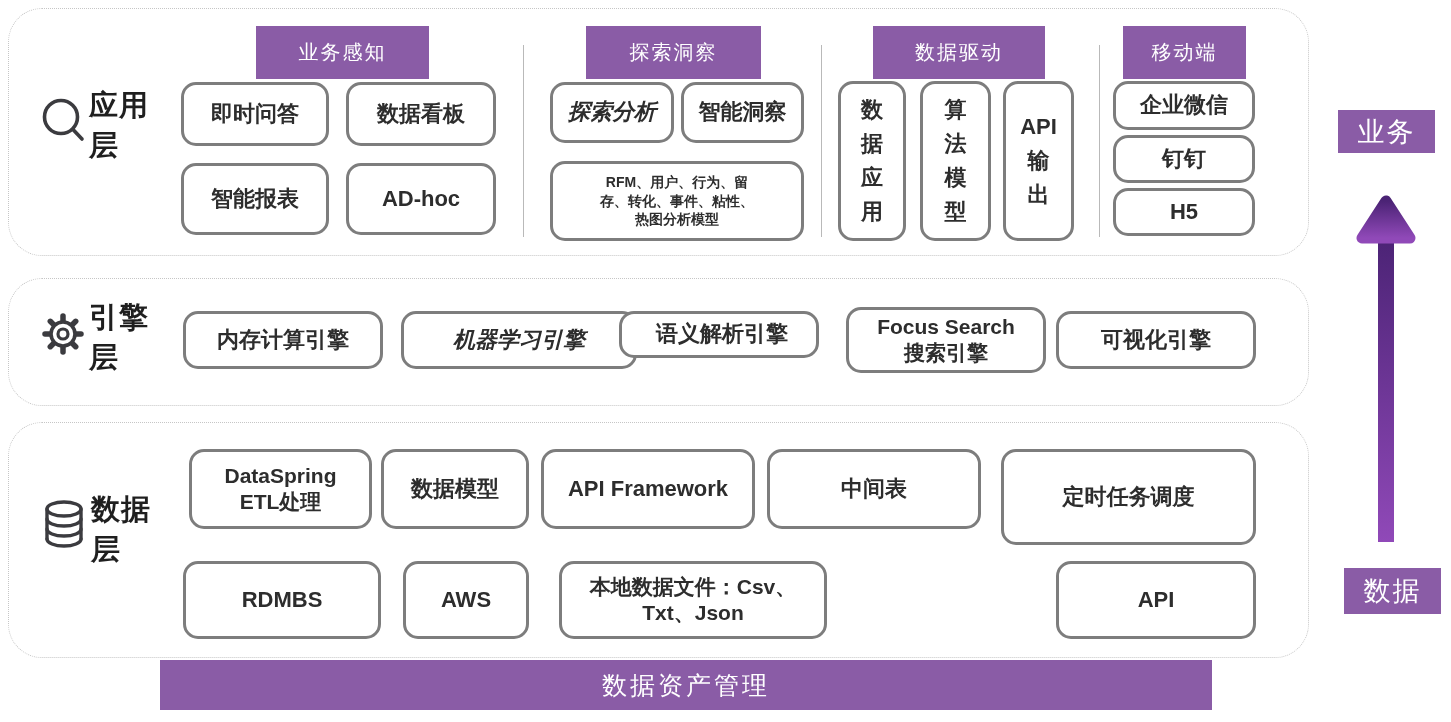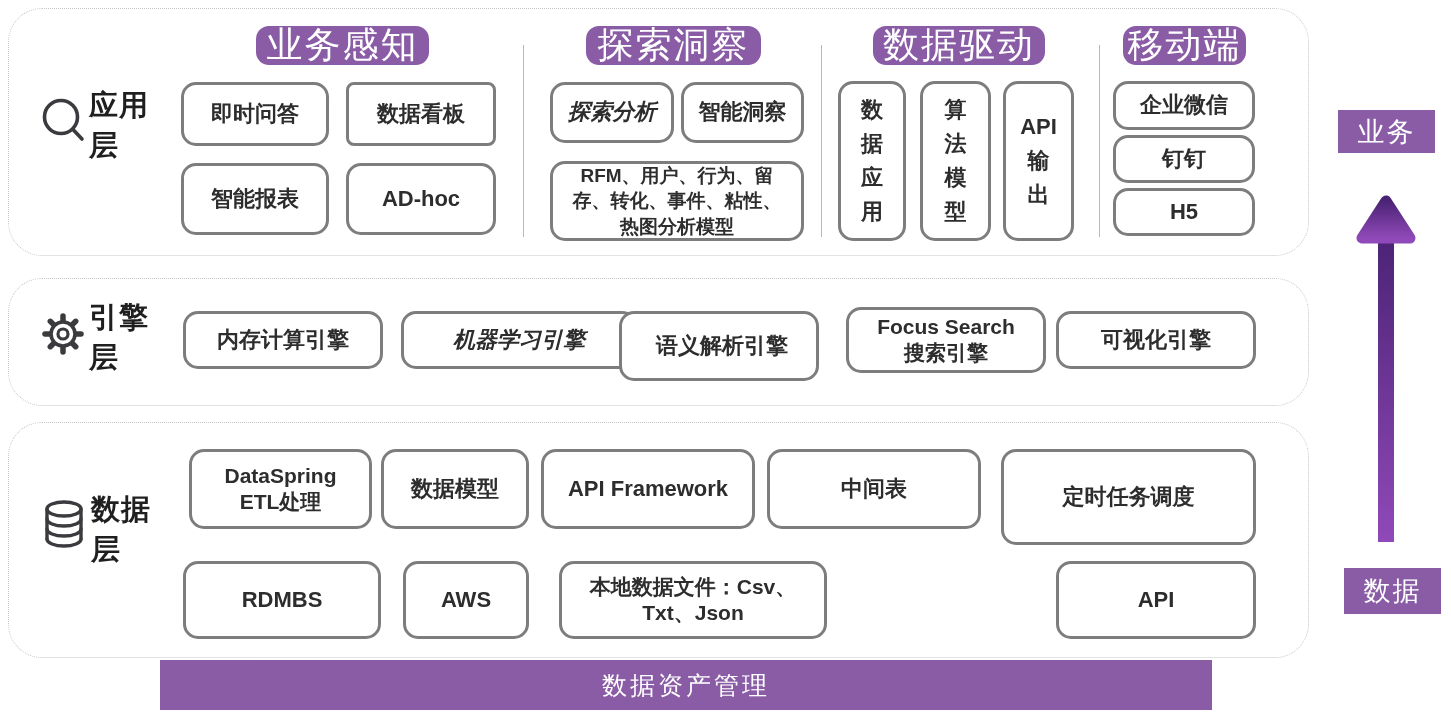--- a/index.html
+++ b/index.html
@@ -5,26 +5,26 @@
   * { margin:0; padding:0; box-sizing:border-box; }
   html,body { background:#ffffff; }
   body { font-family:"Liberation Sans","DejaVu Sans",sans-serif; }
   .canvas { position:relative; width:1451px; height:722px; background:#fff; overflow:hidden; }
 
   .layer-panel { position:absolute; border:1px dotted #c6c6c6; border-radius:34px; background:#fff; }
 
   .layer-label { position:absolute; display:flex; flex-direction:row; align-items:center; width:134px; color:#1f1f1f; }
   .layer-label .caption { font-size:29px; font-weight:bold; margin-top:5px; letter-spacing:1px; }
 
-  .grp-header { position:absolute; height:39px; background:#8a5ca6; color:#ffffff; display:flex; align-items:center; justify-content:center; font-size:36px; letter-spacing:2px;border-radius:13px; }
+  .grp-header { position:absolute; height:53px; background:#8a5ca6; color:#ffffff; display:flex; align-items:center; justify-content:center; font-size:20px; letter-spacing:2px; }
 
   .vdiv { position:absolute; width:1px; background:#b9b9b9; }
 
   .node { position:absolute; background:#fff; border:3px solid #7d7d7d; border-radius:15px; display:flex; align-items:center; justify-content:center; text-align:center; font-weight:bold; color:#2d2d2d; font-size:22px; line-height:1.3; white-space:pre-line; padding:2px 6px; }
-  .node.small { font-size:19px; line-height:1.35; }
+  .node.small { font-size:14px; line-height:1.35; }
   .node.two-line { font-size:21px; line-height:1.25;margin-left:8px; }
   .node.vert { line-height:1.55; font-size:22px; }
 
   .side-badge { position:absolute; width:97px; height:43px; background:#8a5ca6; color:#fff; display:flex; align-items:center; justify-content:center; font-size:27px; letter-spacing:2px; }
 
   .footer-bar { position:absolute; left:160px; top:660px; width:1052px; height:50px; background:#8a5ca6; color:#fff; display:flex; align-items:center; justify-content:center; font-size:25px; letter-spacing:3px; }
 
   .arrow-wrap { position:absolute; left:1353px; top:194px; width:66px; height:352px; }
 </style>
 </head>
@@ -47,21 +47,21 @@
     <div class="grp-header" style="left:247px; top:17px; width:173px;">业务感知</div>
     <div class="grp-header" style="left:577px; top:17px; width:175px;">探索洞察</div>
     <div class="grp-header" style="left:864px; top:17px; width:172px;">数据驱动</div>
     <div class="grp-header" style="left:1114px; top:17px; width:123px;">移动端</div>
 
     <div class="vdiv" style="left:514px; top:36px; height:192px;"></div>
     <div class="vdiv" style="left:812px; top:36px; height:192px;"></div>
     <div class="vdiv" style="left:1090px; top:36px; height:192px;"></div>
 
     <div class="node" style="left:172px; top:73px; width:148px; height:64px;">即时问答</div>
-    <div class="node" style="left:337px; top:73px; width:150px; height:64px;border-radius:8px;">数据看板</div>
+    <div class="node" style="left:337px; top:73px; width:150px; height:64px;">数据看板</div>
     <div class="node" style="left:172px; top:154px; width:148px; height:72px;">智能报表</div>
     <div class="node" style="left:337px; top:154px; width:150px; height:72px;">AD-hoc</div>
 
     <div class="node" style="left:541px; top:73px; width:124px; height:61px;font-style:italic;">探索分析</div>
     <div class="node" style="left:672px; top:73px; width:123px; height:61px;">智能洞察</div>
     <div class="node small" style="left:541px; top:152px; width:254px; height:80px;">RFM、用户、行为、留
 存、转化、事件、粘性、
 热图分析模型</div>
 
     <div class="node vert" style="left:829px; top:72px; width:68px; height:160px;">数
@@ -98,21 +98,21 @@
             <circle cx="26" cy="26" r="12" stroke-width="3.6" fill="#fff"></circle>
             <circle cx="26" cy="26" r="5" stroke-width="3.2"></circle>
           </g>
         </svg>
       </span>
       <span class="caption">引擎层</span>
     </div>
 
     <div class="node" style="left:174px; top:32px; width:200px; height:58px;">内存计算引擎</div>
     <div class="node" style="left:392px; top:32px; width:236px; height:58px;font-style:italic;">机器学习引擎</div>
-    <div class="node" style="left:610px; top:32px; width:200px; height:70px;padding-left:12px;">语义解析引擎</div>
+    <div class="node" style="left:610px; top:32px; width:200px; height:47px;padding-left:12px;">语义解析引擎</div>
     <div class="node two-line" style="left:829px; top:28px; width:200px; height:66px;">Focus Search
 搜索引擎</div>
     <div class="node" style="left:1047px; top:32px; width:200px; height:58px;">可视化引擎</div>
   </div>
 
   <div class="layer-panel" style="left:8px; top:422px; width:1301px; height:236px;">
 
     <div class="layer-label" style="left:28px; top:62px;">
       <span>
         <svg width="54" height="56" viewBox="0 0 54 56">

